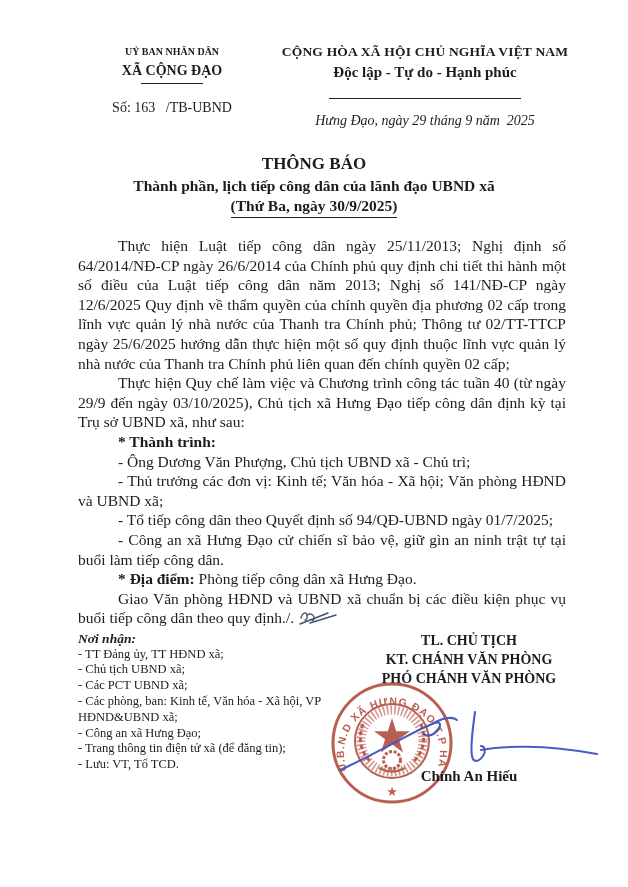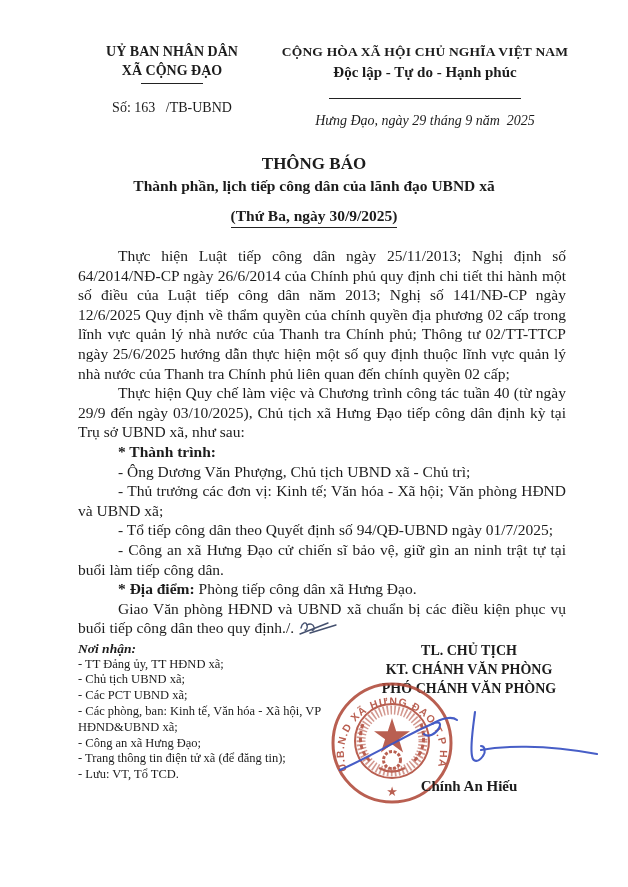--- a/index.html
+++ b/index.html
@@ -9,31 +9,31 @@
     margin: 0 auto;
     background: #ffffff;
     position: relative;
     overflow: hidden;
     font-family: "Liberation Serif", "DejaVu Serif", serif;
     color: #1c1c1c;
   }
   .header { display: flex; padding: 42px 56px 0 66px; }
   .h-left { width: 212px; text-align: center; line-height: 19px; }
   .h-right { flex: 1; text-align: center; line-height: 20px; }
-  .org1 { font-weight: bold; font-size: 14px; }
+  .org1 { font-weight: bold; font-size: 10px; }
   .org2 { font-weight: bold; font-size: 14px; }
   .rule-left { width: 62px; border-bottom: 1.5px solid #222; margin: 3px auto 0; }
   .doc-number { font-size: 14px; margin-top: 14px; white-space: pre; }
   .country { font-weight: bold; font-size: 13.5px; letter-spacing: 0.2px; }
   .motto { display: inline-block; font-weight: bold; font-size: 15px; border-bottom: 1.5px solid #222; padding: 0 4px 16px; }
   .place-date { font-style: italic; font-size: 14px; margin-top: 12px; white-space: pre; }
   .title-block { text-align: center; margin-top: 22px; }
   .title-1 { font-weight: bold; font-size: 17px; line-height: 21px; }
   .title-2 { font-weight: bold; font-size: 15.5px; line-height: 21px; margin-top: 1px; }
-  .title-3 { margin-top: 11px; text-align: center; }
+  .title-3 { margin-top: 1px; text-align: center; }
   .title-3 span { display: inline-block; font-weight: bold; font-size: 15.5px; border-bottom: 1.5px solid #222; padding-bottom: 2px; }
   .body-text { margin: 18px 62px 0 78px; font-size: 15.5px; line-height: 19.6px; text-align: justify; }
   .para { text-indent: 40px; }
   .b { font-weight: bold; }
   .pen-mark { vertical-align: -3px; margin-left: 4px; }
   .footer { display: flex; margin-top: 3px; padding: 0 30px 0 78px; }
   .recipients { width: 262px; font-size: 12.5px; line-height: 15.8px; }
   .recipients-label { font-weight: bold; font-style: italic; font-size: 13.5px; }
   .signer { flex: 1; text-align: center; }
   .signer-line { font-weight: bold; font-size: 14px; line-height: 19px; }

